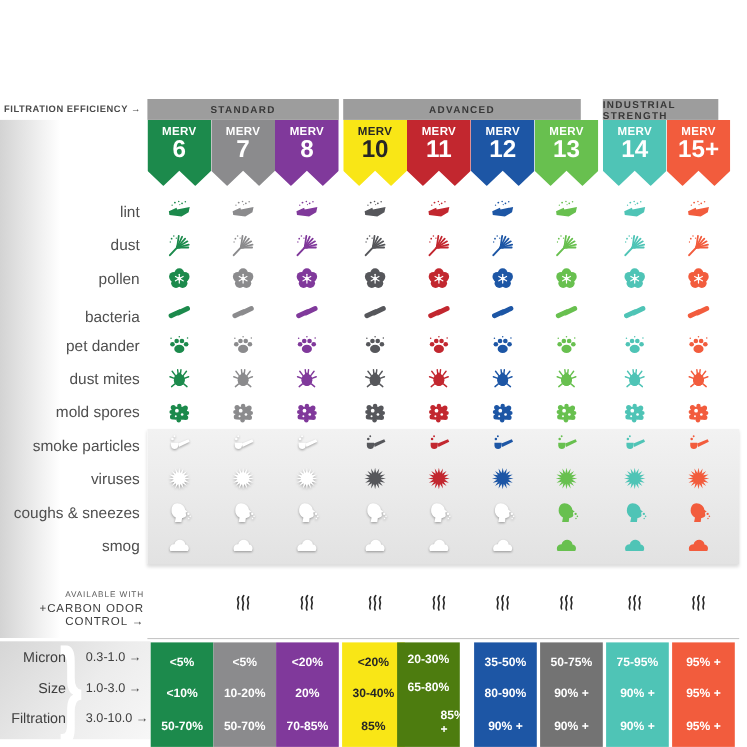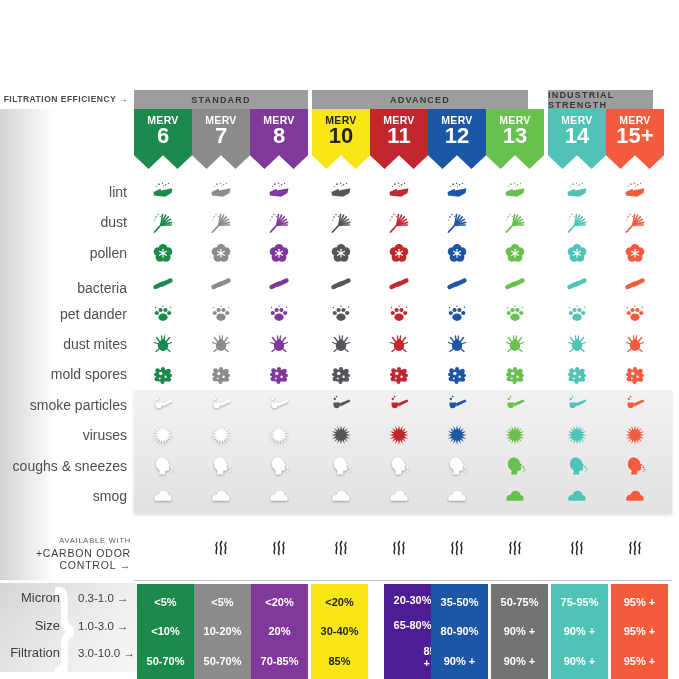--- a/index.html
+++ b/index.html
@@ -812,21 +812,21 @@
       <div class="abs spec-col" style="left: 251px; background: rgb(128, 57, 155);">
         <div class="spec-val" style="color: rgb(255, 255, 255);">&lt;20%</div>
         <div class="spec-val" style="color: rgb(255, 255, 255);">20%</div>
         <div class="spec-val" style="color: rgb(255, 255, 255);">70-85%</div>
       </div>
       <div class="abs spec-col" style="left: 311px; background: rgb(249, 230, 22);">
         <div class="spec-val" style="color: rgb(38, 38, 38);">&lt;20%</div>
         <div class="spec-val" style="color: rgb(38, 38, 38);">30-40%</div>
         <div class="spec-val" style="color: rgb(38, 38, 38);">85%</div>
       </div>
-      <div class="abs spec-col" style="left: 384px; background: #4c1d95;">
+      <div class="abs spec-col" style="left: 361px; background: #4d7c0f;">
         <div class="spec-val" style="color: rgb(255, 255, 255);">20-30%</div>
         <div class="spec-val" style="color: rgb(255, 255, 255);">65-80%</div>
         <div class="spec-val" style="color: rgb(255, 255, 255); padding-left: 44px;">85% +</div>
       </div>
       <div class="abs spec-col" style="left: 431px; background: rgb(29, 86, 165);">
         <div class="spec-val" style="color: rgb(255, 255, 255);">35-50%</div>
         <div class="spec-val" style="color: rgb(255, 255, 255);">80-90%</div>
         <div class="spec-val" style="color: rgb(255, 255, 255);">90% +</div>
       </div>
       <div class="abs spec-col" style="left: 491px; background: #737373;">

